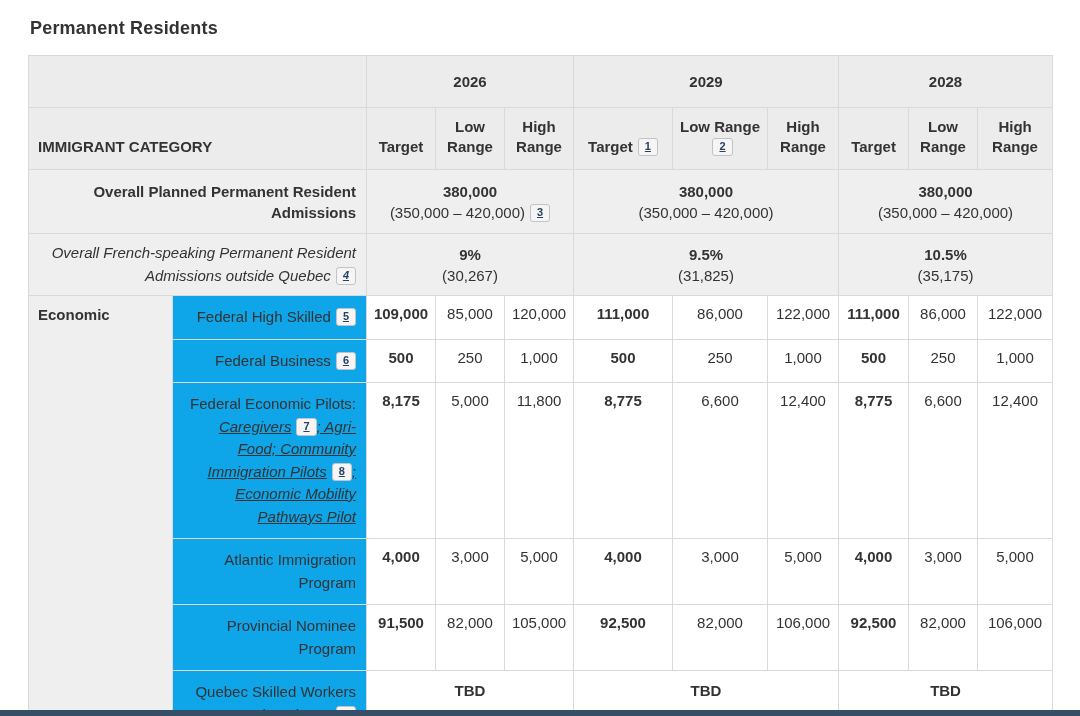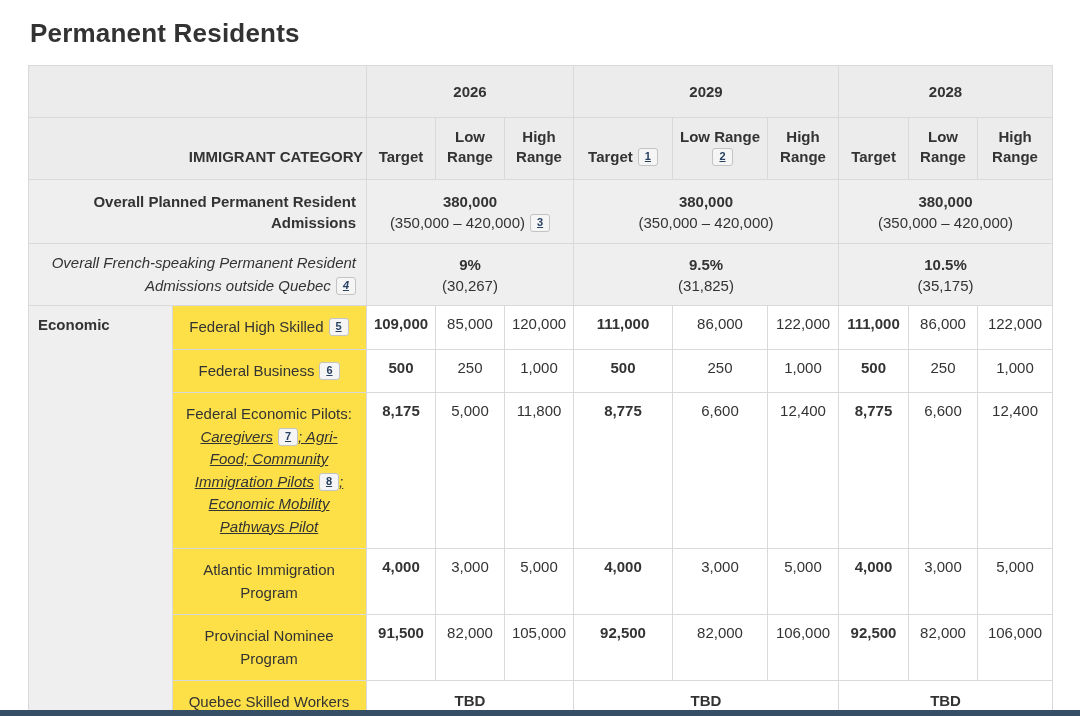--- a/index.html
+++ b/index.html
@@ -6,21 +6,21 @@
   html, body { width: 1080px; height: 716px; }
   body {
     position: relative;
     overflow: hidden;
     background: #ffffff;
     font-family: "Liberation Sans", sans-serif;
     color: #333333;
   }
   .page { padding: 12px 28px 0 28px; }
   h1.page-title {
-    font-size: 26px;
+    font-size: 18px;
     font-weight: bold;
     color: #333333;
     margin: 6px 0 16px 2px;
     letter-spacing: 0.2px;
   }
   table.pr-table {
     border-collapse: collapse;
     table-layout: fixed;
     width: 1024px;
   }
@@ -40,21 +40,21 @@
   tr.sub-row th {
     background: #ececec;
     height: 62px;
     vertical-align: bottom;
     text-align: center;
     font-weight: bold;
     padding: 8px 3px 12px 3px;
     line-height: 1.35;
   }
   tr.sub-row th.cat-head {
-    text-align: right;
+    text-align: left;
     padding-left: 9px;
   }
   
   tr.row-overall > * { background: #efefef; }
   tr.row-overall td { text-align: center; vertical-align: middle; line-height: 1.4; }
   tr.row-overall th {
     text-align: right;
     font-weight: bold;
     vertical-align: middle;
     padding: 8px 10px 8px 9px;
@@ -76,23 +76,23 @@
   .val-range { font-weight: normal; display: block; }
   
   th.group-cell {
     background: #efefef;
     vertical-align: top;
     text-align: left;
     font-weight: bold;
     padding: 10px 10px 10px 9px;
   }
   td.label-cell {
-    background: #fde047;
-    vertical-align: top;
-    text-align: center;
+    background: #0ea5e9;
+    vertical-align: top;
+    text-align: right;
     font-weight: normal;
     padding: 10px 10px 10px 9px;
     line-height: 1.5;
   }
   td.num {
     background: #ffffff;
     text-align: center;
     vertical-align: top;
     padding: 9px 2px;
   }

